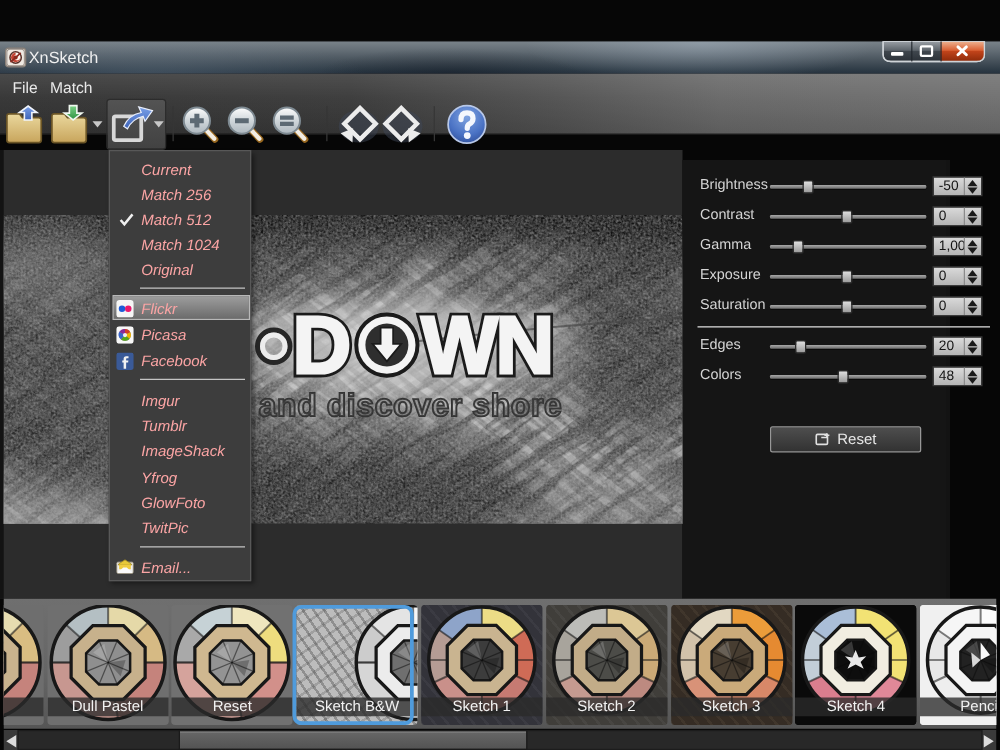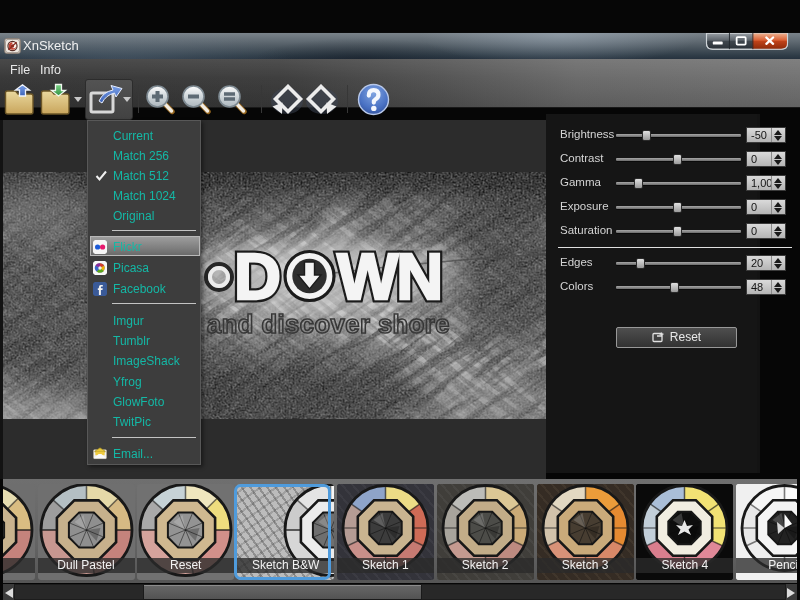--- a/index.html
+++ b/index.html
@@ -23,21 +23,21 @@
 #chrome { left:0; top:27px; width:800px; height:49px; border-bottom:1px solid #191919;
   background: linear-gradient(to bottom, rgba(255,255,255,0.10) 0%, rgba(255,255,255,0.02) 40%, rgba(0,0,0,0.12) 100%),
     linear-gradient(to right, #353535 0%, #3b3b3b 35%, #525252 55%, #696969 72%, #717171 100%);
 }
 .menuitem { top:4px; color:#e8e8e8; font-size:12.5px; position:absolute; }
 .tsep { position:absolute; top:6px; width:1px; height:28px; background:#1c1c1c; border-right:1px solid rgba(255,255,255,0.12); }
 .ddarrow { position:absolute; width:0; height:0; border-left:4px solid transparent; border-right:4px solid transparent; border-top:5px solid #c8c8c8; }
 
 
 #canvasarea { left:0; top:88px; width:546px; height:359px; background:#2c2c2c; border-left:3px solid #131313; }
-#rightpanel { left:546px; top:82px; width:214px; height:359px; background:#151515; border-right:3px solid #131313; }
+#rightpanel { left:546px; top:96px; width:214px; height:359px; background:#151515; border-right:3px solid #131313; }
 
 #image { left:3px; top:140px; width:543px; height:247px; overflow:hidden; background:#8d8d8d; }
 
 
 .rlabel { position:absolute; color:#d4d4d4; font-size:11.5px; left:14px; }
 .track { position:absolute; left:70px; width:125px; height:2.5px; background:linear-gradient(to bottom,#a8a8a8,#6a6a6a); border-radius:1px; box-shadow:0 1px 0 rgba(0,0,0,0.5); }
 .handle { position:absolute; top:-4px; width:9px; height:11px; background:linear-gradient(to bottom,#e0e0e0,#9a9a9a); border:1px solid #2a2a2a; border-radius:2px; }
 .spin { position:absolute; left:200px; width:40px; height:16px; background:linear-gradient(to bottom,#dadada,#b4b4b4); border:1px solid #3a3a3a; color:#141414; font-size:11px; line-height:15px; padding-left:4px; }
 .spinarr { position:absolute; right:1px; top:0px; width:13px; height:14px; border-left:1px solid #8a8a8a; }
 .spinarr:before { content:""; position:absolute; left:2px; top:2px; width:0; height:0; border-left:4px solid transparent; border-right:4px solid transparent; border-bottom:5px solid #1a1a1a; }
@@ -52,21 +52,21 @@
 
 .tlabel { position:absolute; left:0; bottom:7px; width:100%; height:15px; background:rgba(42,42,42,0.78); color:#f2f2f2; font-size:12px; text-align:center; line-height:15px; }
 #scrollbar { left:3px; top:552px; width:794px; height:17px; background:#3a3a3a; }
 #sbtrack { position:absolute; left:11px; top:0px; width:772px; height:16px; background:#282828; border:1px solid #1c1c1c; }
 #sbthumb { position:absolute; left:140px; top:0px; width:279px; height:16px; background:linear-gradient(to bottom,#676767,#535353); border:1px solid #1a1a1a; box-shadow:inset 0 1px 0 rgba(255,255,255,0.25); }
 #statusbar { left:3px; top:569px; width:794px; height:22px; background:linear-gradient(to bottom,#585858,#4a4a4a); }
 #bottomedge { left:0; top:591px; width:800px; height:9px; background:linear-gradient(to bottom,#5a6673 0%,#2a333c 30%,#06080c 60%,#040404 100%); }
 
 
 #dropdown { left:87px; top:88px; width:114px; height:345px; background:#3d3d3d; border:1px solid #585858; box-shadow:2px 2px 4px rgba(0,0,0,0.45); }
-.mi { position:absolute; left:25px; color:#14b8a6; font-size:12px; }
+.mi { position:absolute; left:25px; color:#fca5a5; font-size:12px;font-style:italic; }
 .msep { position:absolute; left:24px; width:84px; height:1px; background:#c4c4c4; }
 .micon { position:absolute; left:5px; width:14px; height:14px; border-radius:2px; }
 #mihl { position:absolute; left:2px; top:115px; width:110px; height:20px; background:linear-gradient(to bottom,#9d9d9d,#6b6b6b); border:1px solid #b8b8b8; }
 </style>
 </head>
 <body>
 <div id="win">
   <div id="titlebar" class="abs"></div>
   <svg id="appicon" class="abs" style="left:4px;top:6px;" width="18" height="17" viewBox="0 0 18 17">
     <rect x="0.5" y="0.5" width="17" height="16" rx="3" fill="#efe9e2" stroke="#9a9088"></rect>
@@ -96,21 +96,21 @@
     <path d="M1 0 L91 0 L91 12 Q91 18 84 18 L8 18 Q1 18 1 12 Z" fill="none" stroke="#cfd4d8" stroke-width="1.2"></path>
     <line x1="26.5" y1="0" x2="26.5" y2="18" stroke="#20262c" stroke-width="1"></line>
     <line x1="52.5" y1="0" x2="52.5" y2="18" stroke="#20262c" stroke-width="1"></line>
     <rect x="8" y="9.5" width="11" height="3.4" rx="1" fill="#fff"></rect>
     <rect x="34.5" y="4.5" width="10" height="8.5" rx="1" fill="none" stroke="#fff" stroke-width="2"></rect>
     <path d="M67.5 5 L75 12 M75 5 L67.5 12" stroke="#fff" stroke-width="2.6" stroke-linecap="round"></path>
   </svg>
 
   <div id="chrome" class="abs">
     <span class="menuitem" style="left:10px;">File</span>
-    <span class="menuitem" style="left:40px;">Info</span>
+    <span class="menuitem" style="left:40px;">Match</span>
   </div>
 
   <div class="abs" style="left:85px;top:47px;width:48px;height:41px;background:linear-gradient(to bottom,#535353,#424242);border-radius:3px;border:1px solid #2c2c2c;"></div>
   <svg class="abs" style="left:4px;top:51px;" width="32" height="33" viewBox="0 0 32 33">
     <defs>
       <linearGradient id="fold" x1="0" y1="0" x2="0" y2="1">
         <stop offset="0" stop-color="#ead89e"></stop>
           <stop offset="1" stop-color="#c8a55c"></stop>
       </linearGradient>
       <linearGradient id="barr" x1="0" y1="0" x2="0" y2="1">

